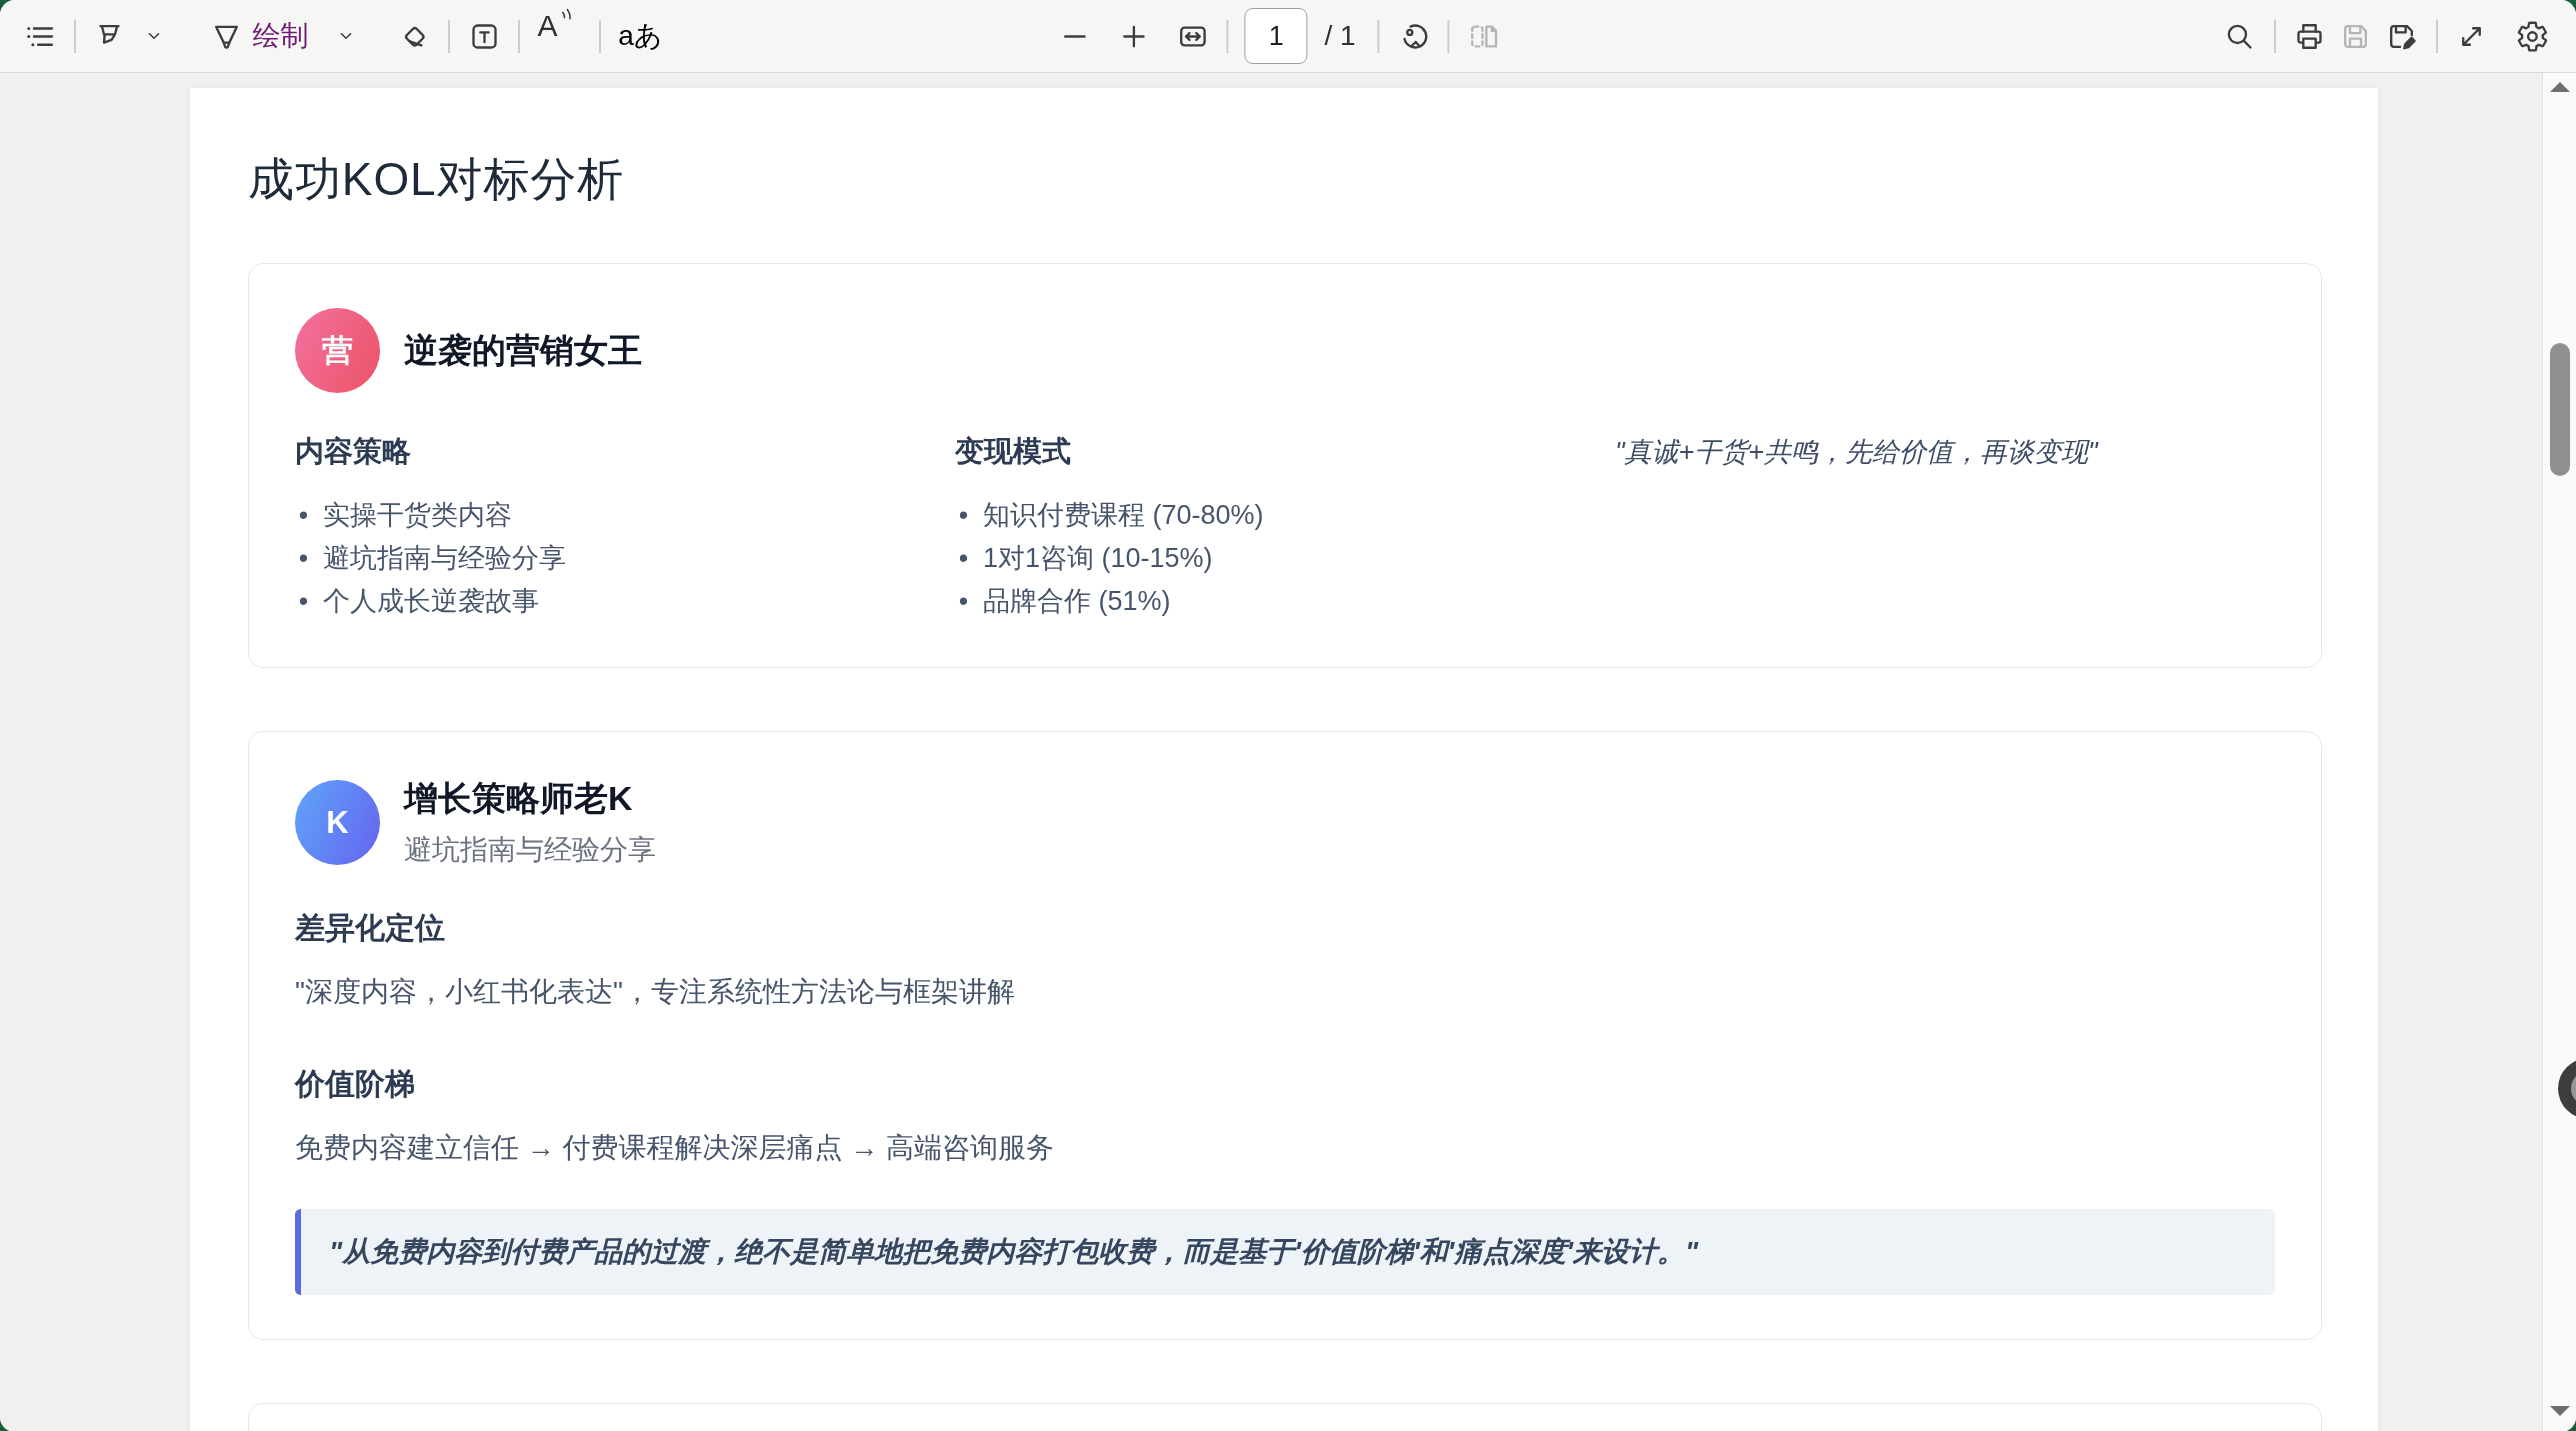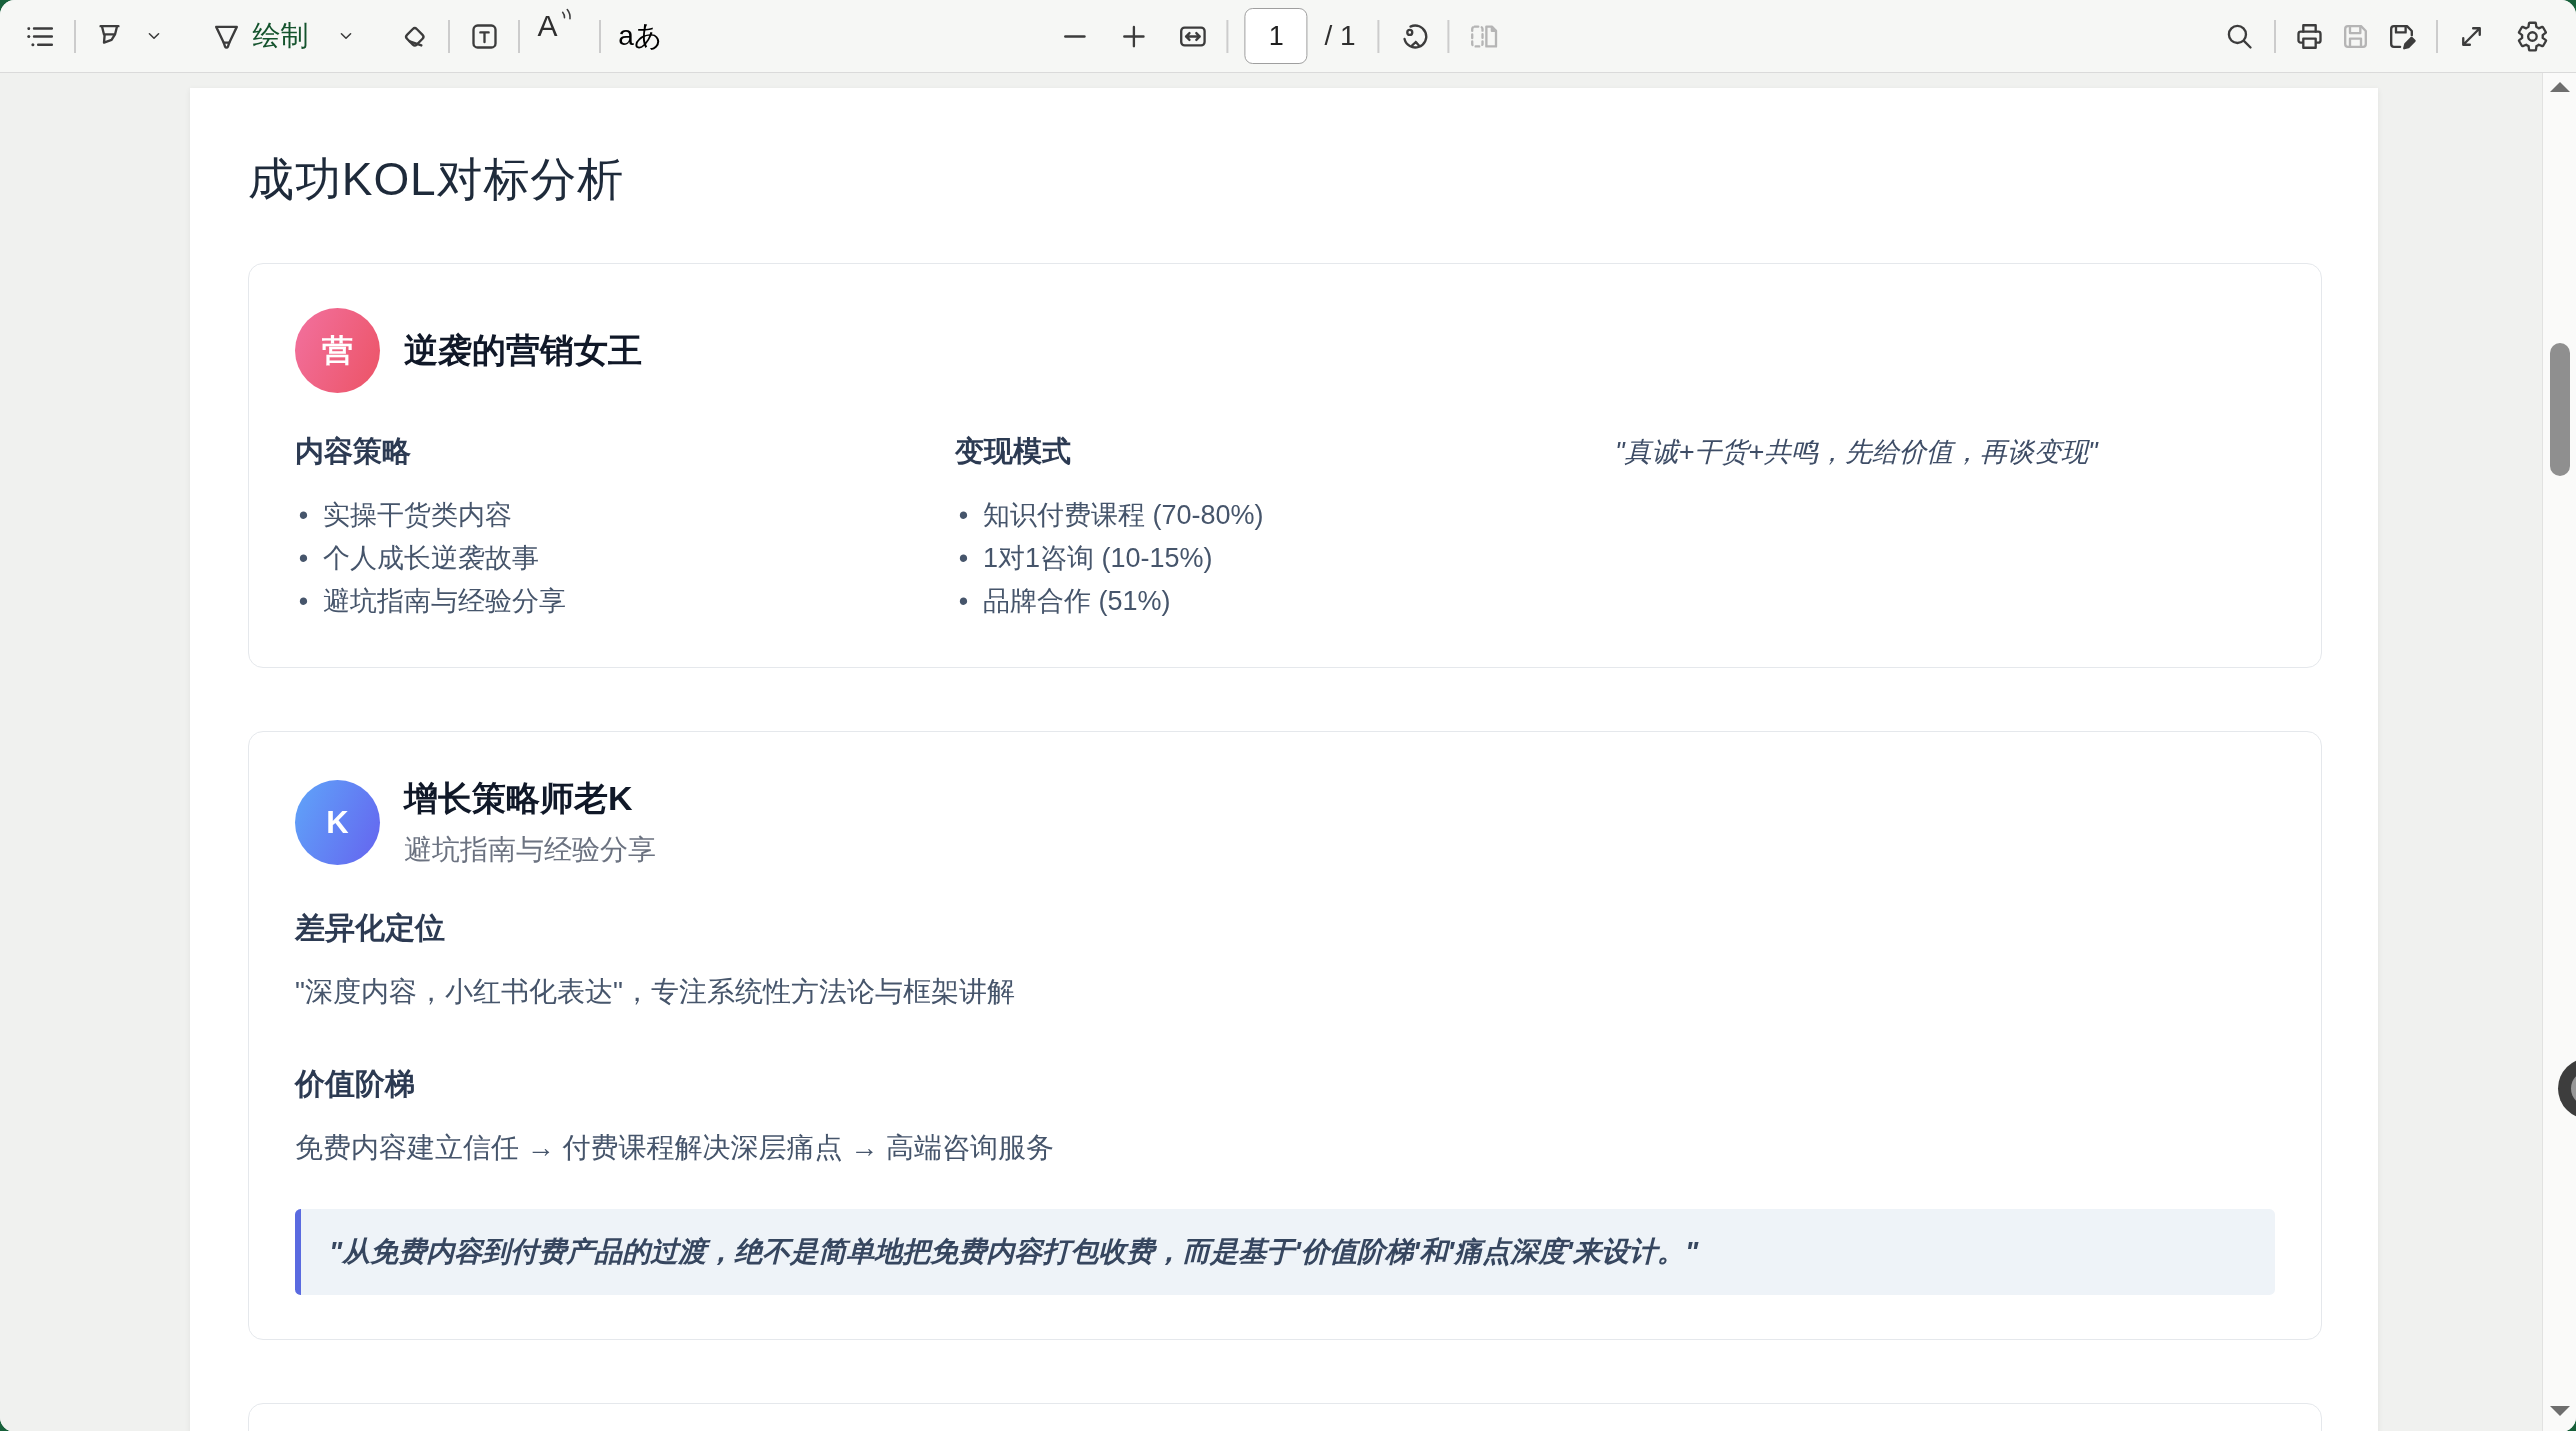--- a/index.html
+++ b/index.html
@@ -20,21 +20,21 @@
   }
   .tb-group{display:flex;align-items:center;}
   .tb-left{margin-left:16.7px;}
   .tb-center{position:absolute;left:50%;top:0;height:72px;transform:translateX(-52%);display:flex;align-items:center;}
   .tb-right{margin-left:auto;margin-right:20.4px;}
   .tb-btn{
     display:flex;align-items:center;justify-content:center;
     height:54px;min-width:43px;padding:0 6.5px;border:none;background:transparent;
     border-radius:7.4px;cursor:pointer;
   }
-  .tb-btn .lbl{font-size:28px;color:#14532d;margin:0 9.3px;}
+  .tb-btn .lbl{font-size:28px;color:#701a75;margin:0 9.3px;}
   svg.ic{width:33px;height:33px;stroke:#3c3c3c;fill:none;stroke-width:1.7;stroke-linecap:round;stroke-linejoin:round;}
   svg.ic.small{width:22px;height:22px;}
   svg.ic.gray{stroke:#b5b5b5;}
   .tb-divider{width:1.9px;height:33px;background:#cccccc;margin:0 11px;flex:0 0 auto;}
   .page-input{
     width:57px;height:52px;border:1.9px solid #9f9f9f;border-radius:8.3px;
     background:#ffffff;text-align:center;font-size:27px;color:#1f1f1f;
     font-family:"Liberation Sans",sans-serif;margin:0 5.6px;
   }
   .page-total{font-size:28px;color:#2f2f2f;margin:0 11px;}
@@ -258,22 +258,22 @@
               <div class="avatar" style="background: linear-gradient(115deg, rgb(242, 113, 159), rgb(236, 83, 101));">营</div>
               <div class="head-text">
                 <h2 class="kol-name">逆袭的营销女王</h2>
               </div>
             </div>
             <div class="cols">
               <div>
                 <h3 class="col-head">内容策略</h3>
                 <ul class="blist">
                   <li>实操干货类内容</li>
+                  <li>避坑指南与经验分享</li>
                   <li>个人成长逆袭故事</li>
-                  <li>避坑指南与经验分享</li>
                 </ul>
               </div>
               <div>
                 <h3 class="col-head">变现模式</h3>
                 <ul class="blist">
                   <li>知识付费课程 (70-80%)</li>
                   <li>1对1咨询 (10-15%)</li>
                   <li>品牌合作 (51%)</li>
                 </ul>
               </div>

